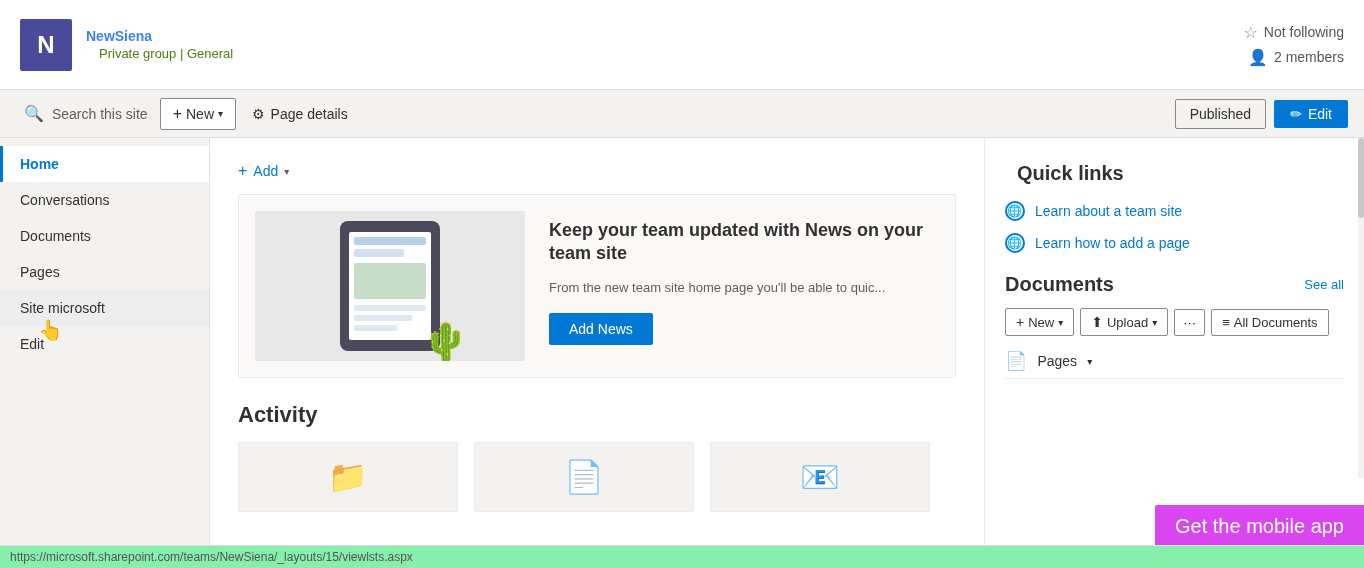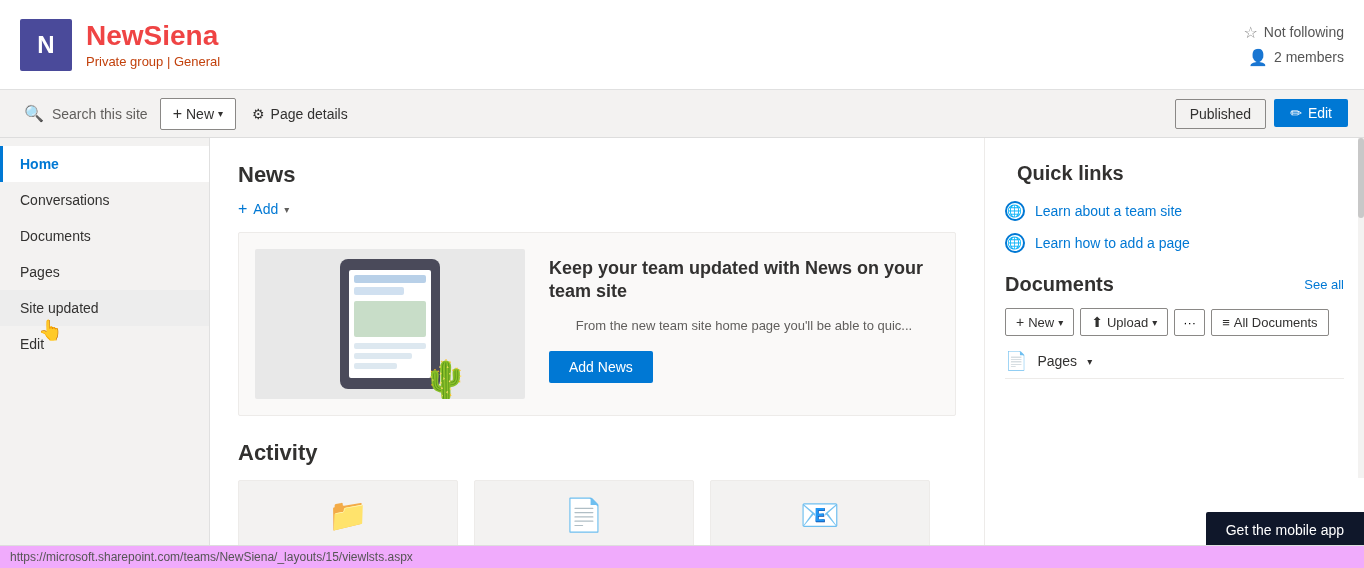--- a/index.html
+++ b/index.html
@@ -26,28 +26,29 @@
       background: #4a4a9a;
       color: #fff;
       font-size: 24px;
       font-weight: 600;
       display: flex;
       align-items: center;
       justify-content: center;
       border-radius: 2px;
     }
     .site-name {
-      font-size: 28px;
-      font-weight: 600;
-      color: #ef4444;
+      font-size: 14px;
+      font-weight: 600;
+      color: #3b82f6;
     }
     .site-meta {
       font-size: 13px;
-      color: #c2410c;
+      color: #4d7c0f;
       margin-top: 2px;
+      margin-left: 13px;
     }
     .top-right {
       display: flex;
       flex-direction: column;
       align-items: flex-end;
       gap: 6px;
     }
     .not-following {
       display: flex;
       align-items: center;
@@ -76,21 +77,21 @@
       background: #f3f2f1;
       border-bottom: 1px solid #ddd;
     }
     .toolbar-left {
       display: flex;
       align-items: center;
       gap: 4px;
     }
     .toolbar-right {
       display: flex;
-      align-items: flex-start;
+      align-items: center;
       gap: 8px;
     }
     .search-box {
       display: flex;
       align-items: center;
       gap: 8px;
       color: #605e5c;
       font-size: 14px;
       cursor: pointer;
       padding: 4px 8px;
@@ -242,21 +243,20 @@
       font-weight: 600;
       color: #323130;
       margin-bottom: 12px;
       line-height: 1.3;
     }
     .news-description {
       font-size: 13px;
       color: #605e5c;
       margin-bottom: 16px;
       line-height: 1.5;
-      text-align: center;
     }
     .btn-add-news {
       padding: 8px 20px;
       background: #0078d4;
       color: #fff;
       border: none;
       border-radius: 2px;
       cursor: pointer;
       font-size: 14px;
     }
@@ -407,37 +407,37 @@
       background: #c8c8c8;
       border-radius: 3px;
     }
 
     
     .status-bar {
       position: fixed;
       bottom: 0;
       left: 0;
       right: 0;
-      background: #f0abfc;
+      background: #86efac;
       border-top: 1px solid #ddd;
       padding: 4px 10px;
       font-size: 12px;
       color: #555;
       z-index: 100;
     }
 
     
     .mobile-app-banner {
       position: fixed;
       bottom: 20px;
       right: 0;
-      background: #0f172a;
+      background: #d946ef;
       color: #fff;
       padding: 10px 20px;
-      font-size: 14px;
+      font-size: 20px;
       cursor: pointer;
       border-radius: 2px 0 0 2px;
     }
     .hand-cursor {
       position: absolute;
       left: 38px;
       top: 28px;
       font-size: 20px;
       z-index: 10;
       pointer-events: none;
@@ -503,33 +503,32 @@
       <span>Conversations</span>
     </div>
     <div class="sidebar-item">
       <span>Documents</span>
     </div>
     <div class="sidebar-item">
       <span>Pages</span>
     </div>
     <div class="sidebar-item hovered" style="position:relative;">
       <div class="hand-cursor">👆</div>
-      <span>Site updated</span>
+      <span>Site microsoft</span>
     </div>
     <div class="sidebar-item">
       <span>Edit</span>
     </div>
   </div>
 
   <div class="content-area">
 
     <div class="main-content">
 
       <div>
-        <div class="section-title">News</div>
         <div class="add-bar">
           <span class="plus">+</span>
           <span>Add</span>
           <span class="chevron">▾</span>
         </div>
         <div class="news-card">
           <div class="news-image">
             <div style="position:relative; display:flex; align-items:center; justify-content:center; width:100%; height:100%;">
 
               <div style="position:relative;">

